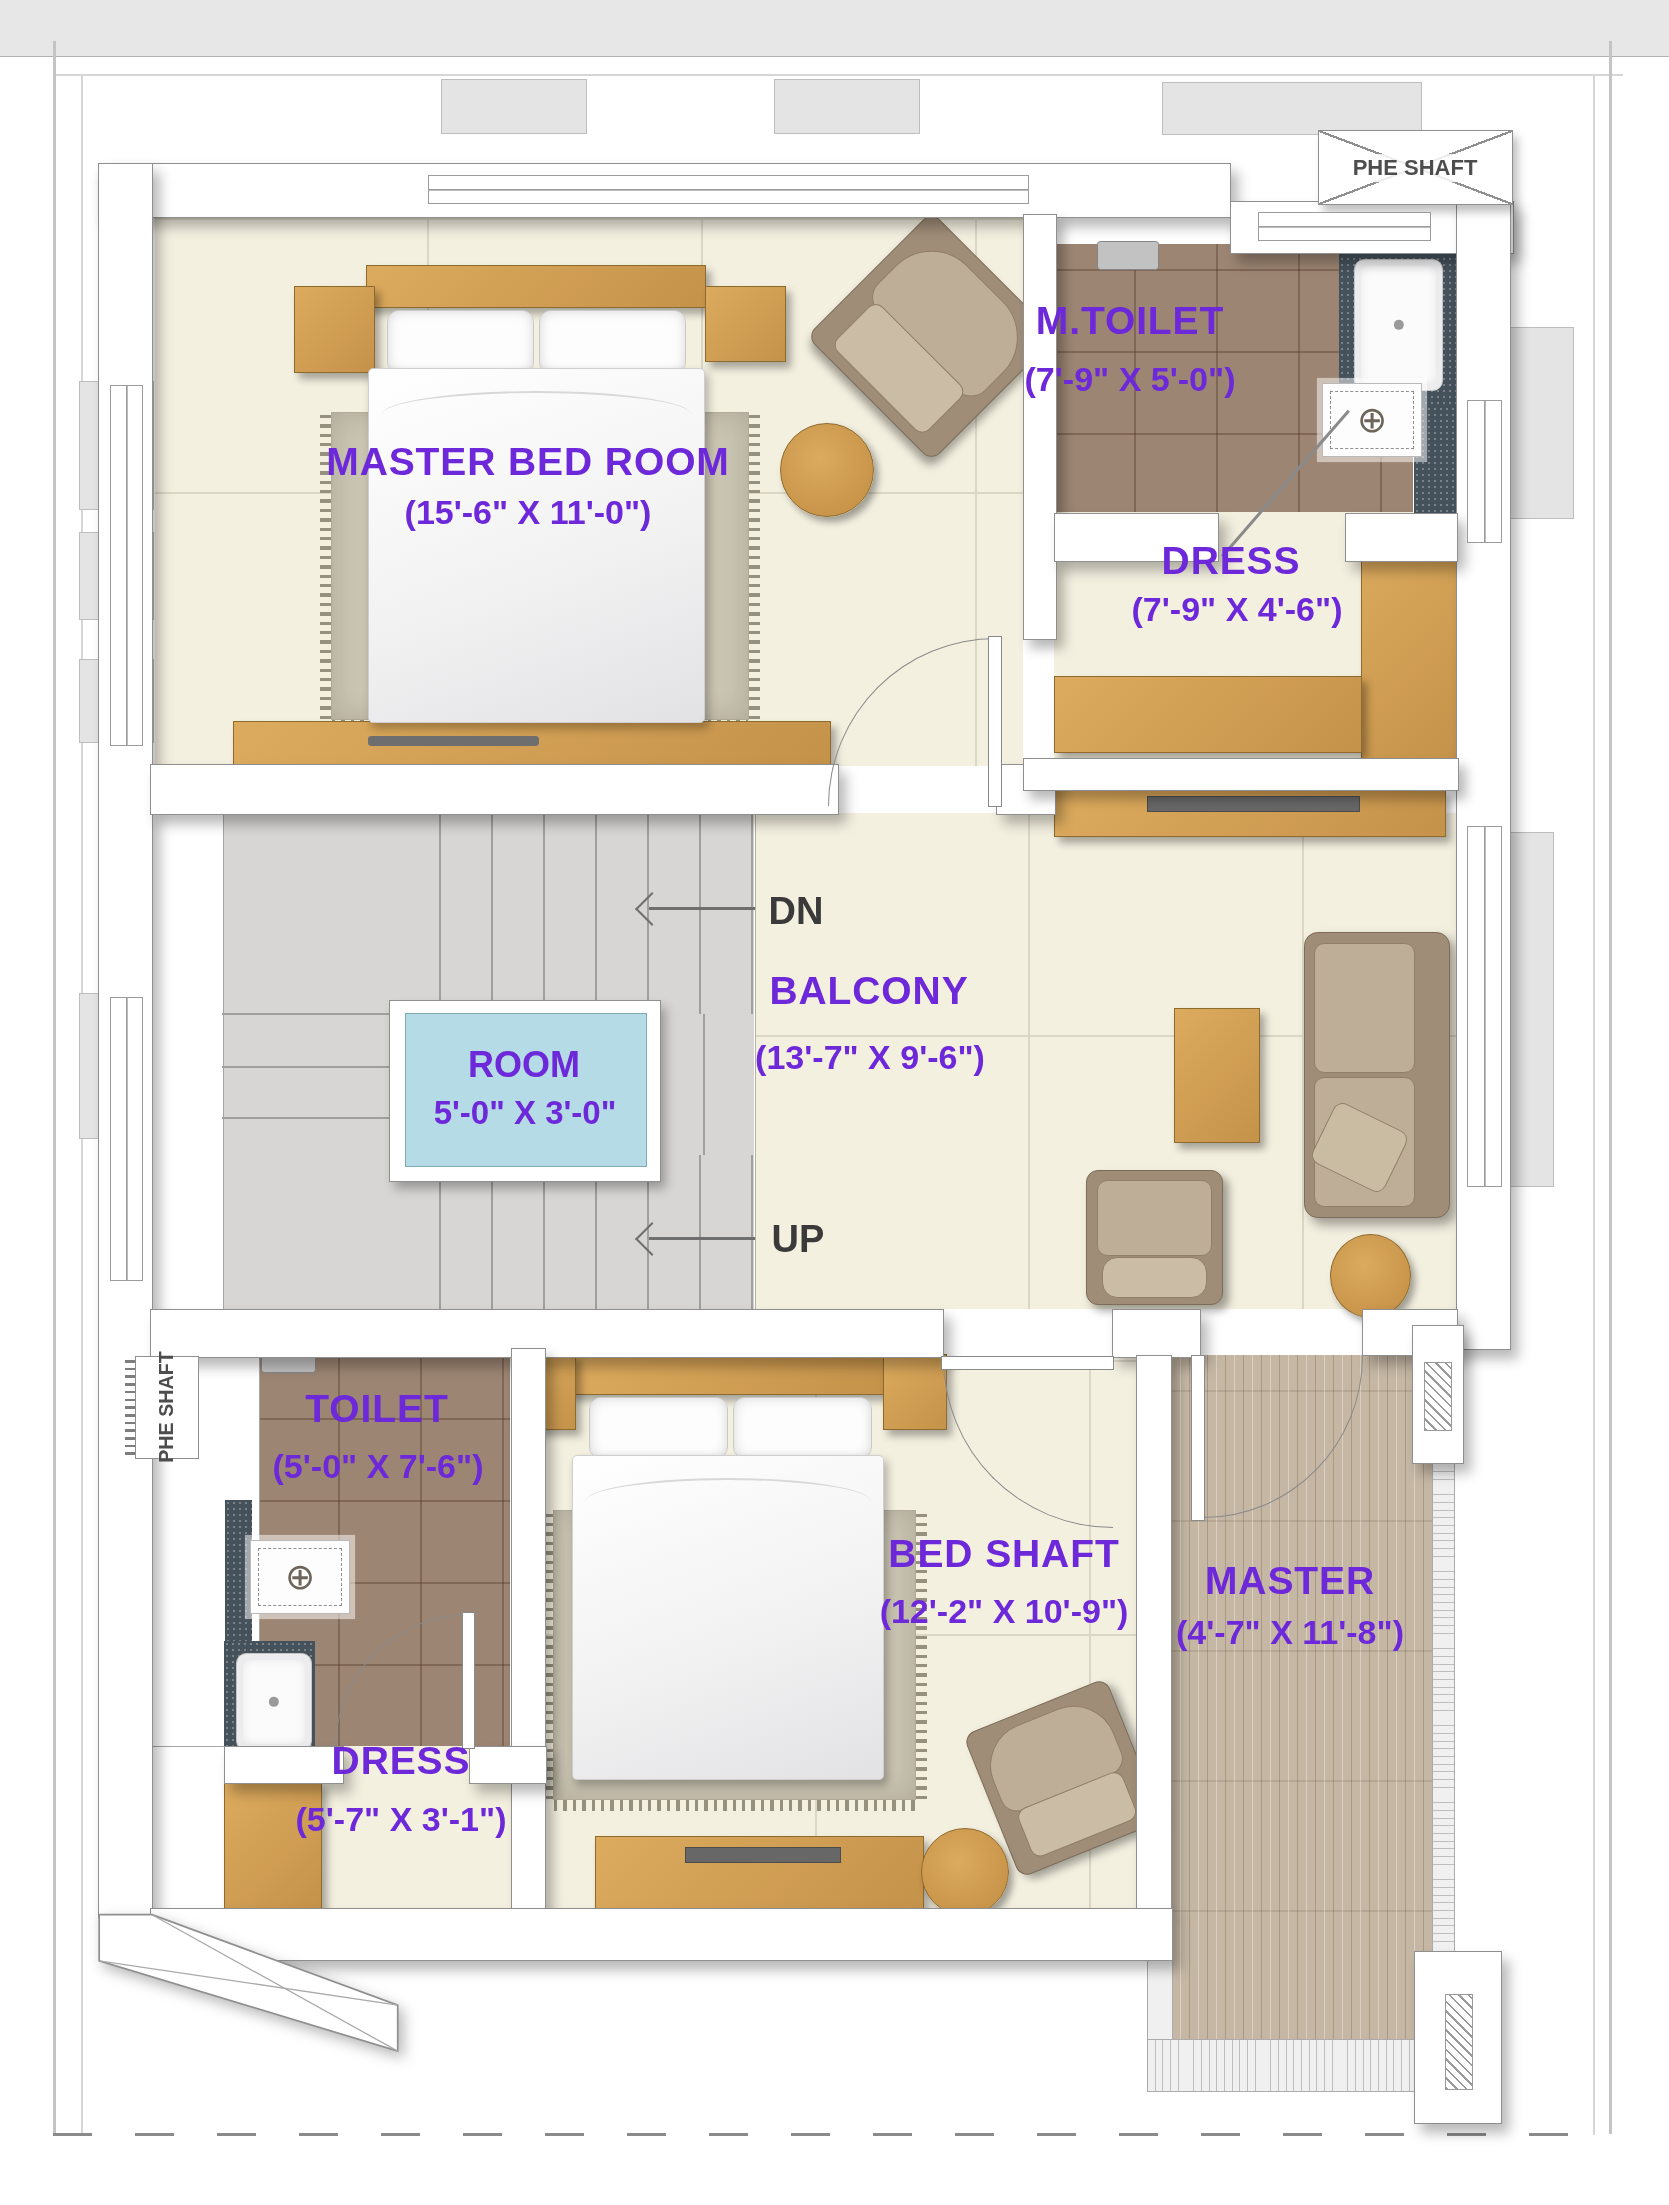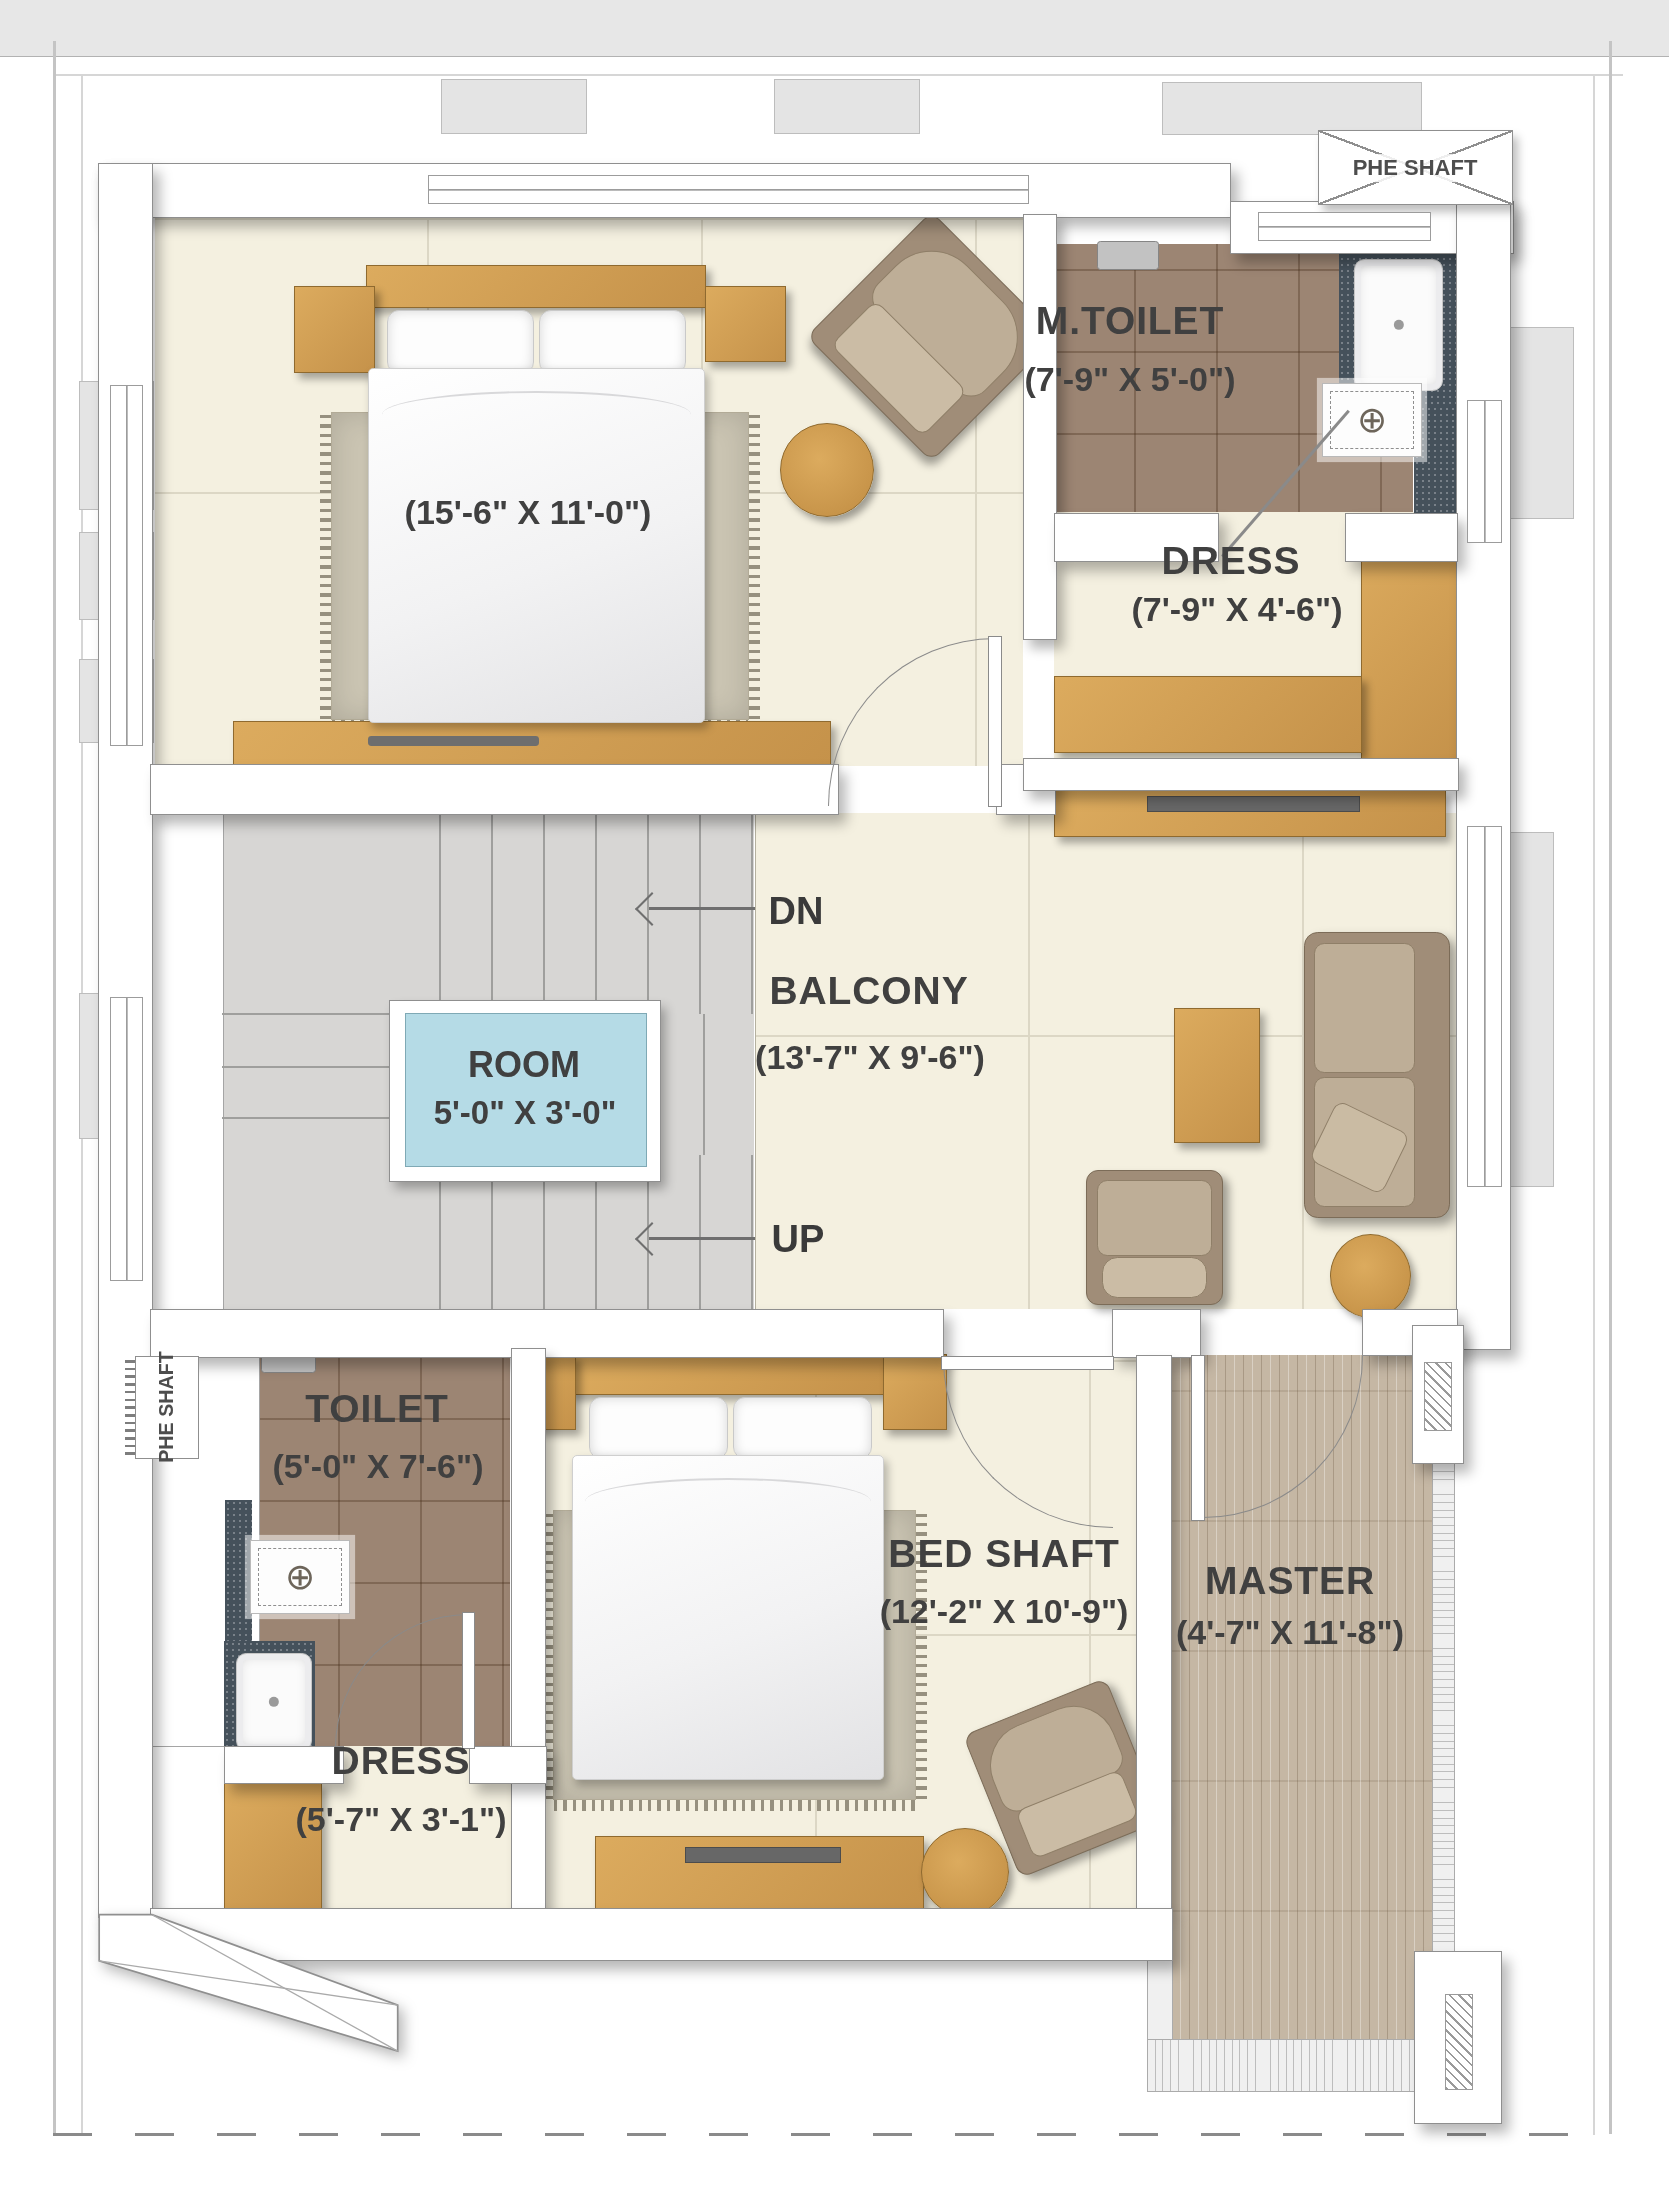--- a/index.html
+++ b/index.html
@@ -58,21 +58,21 @@
   .fixture{background:#c2c2c2;border:0.9px solid #858585;border-radius:3.4px;z-index:5;}
   .lift-outer{background:#fff;border:1.7px solid #8f8f8f;box-shadow:5.1px 6.8px 10.3px rgba(0,0,0,.3);z-index:5;}
   .lift-inner{background:#b5dbe6;border:0.9px solid #7fa9b5;z-index:6;}
   .stline{background:#9f9f9d;z-index:3;}
   .chev{width:22px;height:22px;border-left:2.6px solid #6f6f6f;border-bottom:2.6px solid #6f6f6f;transform:rotate(45deg);z-index:6;}
   .arrowline{background:#6f6f6f;z-index:6;}
   .rail{background:#f0f0f0;border:0.9px solid #ababab;z-index:3;}
   .rail.lines{background-image:repeating-linear-gradient(0deg,transparent 0 6.8px,#bdbdbd 6.8px 7.7px);}
   .rail.linesh{background-image:repeating-linear-gradient(90deg,transparent 0 6.8px,#bdbdbd 6.8px 7.7px);}
   
-  .label{position:absolute;transform:translate(-50%,-50%);color:#404040;font-weight:700;white-space:nowrap;z-index:9;text-align:center;}
+  .label{position:absolute;transform:translate(-50%,-50%);color:#6d28d9;font-weight:700;white-space:nowrap;z-index:9;text-align:center;}
   .title{font-size:39px;letter-spacing:0.9px;}
   .dims{font-size:34px;letter-spacing:0px;}
   .dir{font-size:38px;color:#3a3a3a;}
   .liftt{font-size:36px;}
   .liftd{font-size:33px;}
   .shaft{font-size:22px;color:#4d4d4d;background:rgba(255,255,255,.85);padding:0.9px 3.4px;letter-spacing:0;}
   .shaftv{transform:translate(-50%,-50%) rotate(-90deg);font-size:19.7px;color:#4d4d4d;letter-spacing:0;}
 </style>
 </head>
 <body>
@@ -247,20 +247,21 @@
   <div class="abs leaf" style="left:988px;top:636px;width:12px;height:169px;"></div>
   <div class="abs arc tl" style="left:828px;top:638px;width:167px;height:167px;"></div>
   <div class="abs leaf" style="left:941px;top:1356px;width:171px;height:12px;"></div>
   <div class="abs arc bl" style="left:943px;top:1358px;width:169px;height:169px;"></div>
   <div class="abs leaf" style="left:1191px;top:1355px;width:12px;height:164px;"></div>
   <div class="abs arc br" style="left:1203px;top:1356px;width:159px;height:161px;"></div>
   <div class="abs leaf" style="left:462px;top:1612px;width:11px;height:135px;"></div>
   <div class="abs arc tl" style="left:335px;top:1614px;width:133px;height:133px;"></div>
   <div class="abs dline" style="left:1222px;top:555px;width:193px;height:2.6px;transform:rotate(-49deg);"></div>
 
+  <div class="label title" style="left:528px;top:462px;">MASTER BED ROOM</div>
   <div class="label dims" style="left:528px;top:512px;">(15'-6" X 11'-0")</div>
   <div class="label title" style="left:1130px;top:321px;">M.TOILET</div>
   <div class="label dims" style="left:1130px;top:379px;">(7'-9" X 5'-0")</div>
   <div class="label title" style="left:1231px;top:561px;">DRESS</div>
   <div class="label dims" style="left:1237px;top:609px;">(7'-9" X 4'-6")</div>
   <div class="label title" style="left:869px;top:991px;">BALCONY</div>
   <div class="label dims" style="left:870px;top:1057px;">(13'-7" X 9'-6")</div>
   <div class="label liftt" style="left:524px;top:1065px;">ROOM</div>
   <div class="label liftd" style="left:525px;top:1113px;">5'-0" X 3'-0"</div>
   <div class="label dir" style="left:796px;top:911px;">DN</div>

